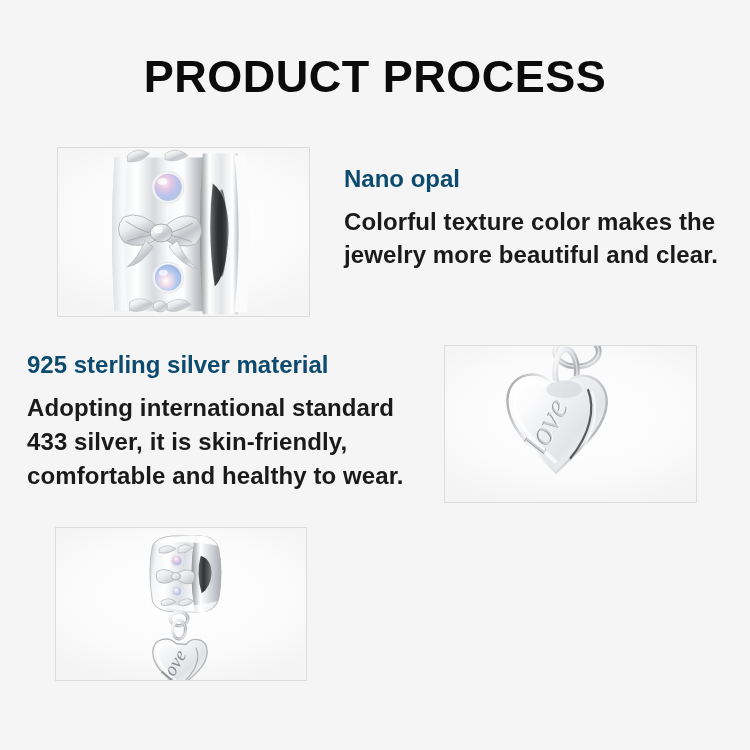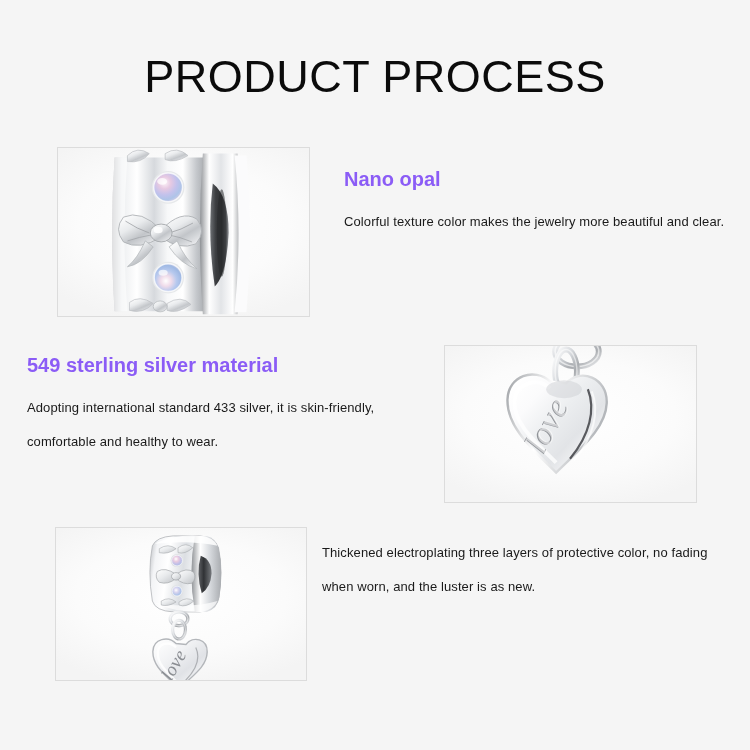--- a/index.html
+++ b/index.html
@@ -23,21 +23,21 @@
   }
 
   
   .title {
     position: absolute;
     top: 50px;
     left: 0;
     width: 750px;
     text-align: center;
     font-size: 45px;
-    font-weight: normal;
+    font-weight: bold;
     letter-spacing: 0.5px;
     color: #0b0b0b;
     line-height: 54px;
     white-space: nowrap;
   }
 
   
   .photo-panel {
     position: absolute;
     background: #fdfdfd;
@@ -56,30 +56,30 @@
       radial-gradient(ellipse 70% 60% at 50% 45%, #ffffff 0%, #fbfbfb 60%, #f4f4f4 100%);
   }
 
   
   .text-block { position: absolute; }
   #text-1 { left: 344px; top: 164px; width: 390px; }
   #text-2 { left: 27px;  top: 350px; width: 410px; }
   #text-3 { left: 322px; top: 536px; width: 420px; }
 
   .block-heading {
-    font-size: 20px;
+    font-size: 24px;
     font-weight: bold;
-    color: #8b5cf6;
+    color: #0c4a6e;
     line-height: 30px;
     margin-bottom: 11px;
     white-space: nowrap;
   }
   .block-body {
-    font-size: 13px;
-    font-weight: normal;
+    font-size: 24px;
+    font-weight: bold;
     color: #1a1a1a;
     line-height: 33px;
     letter-spacing: 0.1px;
   }
   #text-2 .block-body, #text-3 .block-body { line-height: 34px; }
 
   
   .art { position: absolute; inset: 0; }
   .art svg { display: block; width: 100%; height: 100%; }
 </style>
@@ -192,21 +192,21 @@
       </svg>
     </div>
   </div>
 
   <div class="text-block" id="text-1">
     <div class="block-heading">Nano opal</div>
     <div class="block-body">Colorful texture color makes the jewelry more beautiful and clear.</div>
   </div>
 
   <div class="text-block" id="text-2">
-    <div class="block-heading">549 sterling silver material</div>
+    <div class="block-heading">925 sterling silver material</div>
     <div class="block-body">Adopting international standard 433 silver, it is skin-friendly, comfortable and healthy to wear.</div>
   </div>
 
   <div class="photo-panel" id="panel-2">
     <div class="stage"></div>
     <div class="art">
       <svg viewBox="0 0 253 158" preserveAspectRatio="xMidYMid slice">
         <defs>
           <linearGradient id="p2heart" x1="0.05" y1="0.1" x2="0.95" y2="0.9">
             <stop offset="0%" stop-color="#ffffff"></stop>
@@ -361,16 +361,15 @@
                    Z" fill="url(#p3heart)" stroke="#b3b6ba" stroke-width="1.4"></path>
           <path d="M27 11 C 20 4, 9 7, 8.5 16 C 8 29, 19 37, 30 48" fill="none" stroke="#ffffff" stroke-width="2.4" opacity="0.8"></path>
           <path d="M47 11 C 52 22, 48 33, 36 45" fill="none" stroke="#9b9ea2" stroke-width="1.2" opacity="0.75"></path>
           <text x="30" y="32" transform="rotate(-60 30 32)" font-family="'Liberation Serif', serif" font-size="19" font-style="italic" fill="#8a8d92" text-anchor="middle">love</text>
         </g>
       </svg>
     </div>
   </div>
 
   <div class="text-block" id="text-3">
-    <div class="block-body">Thickened electroplating three layers of protective color, no fading when worn, and the luster is as new.</div>
   </div>
 
 </div>
 
 </body></html>

